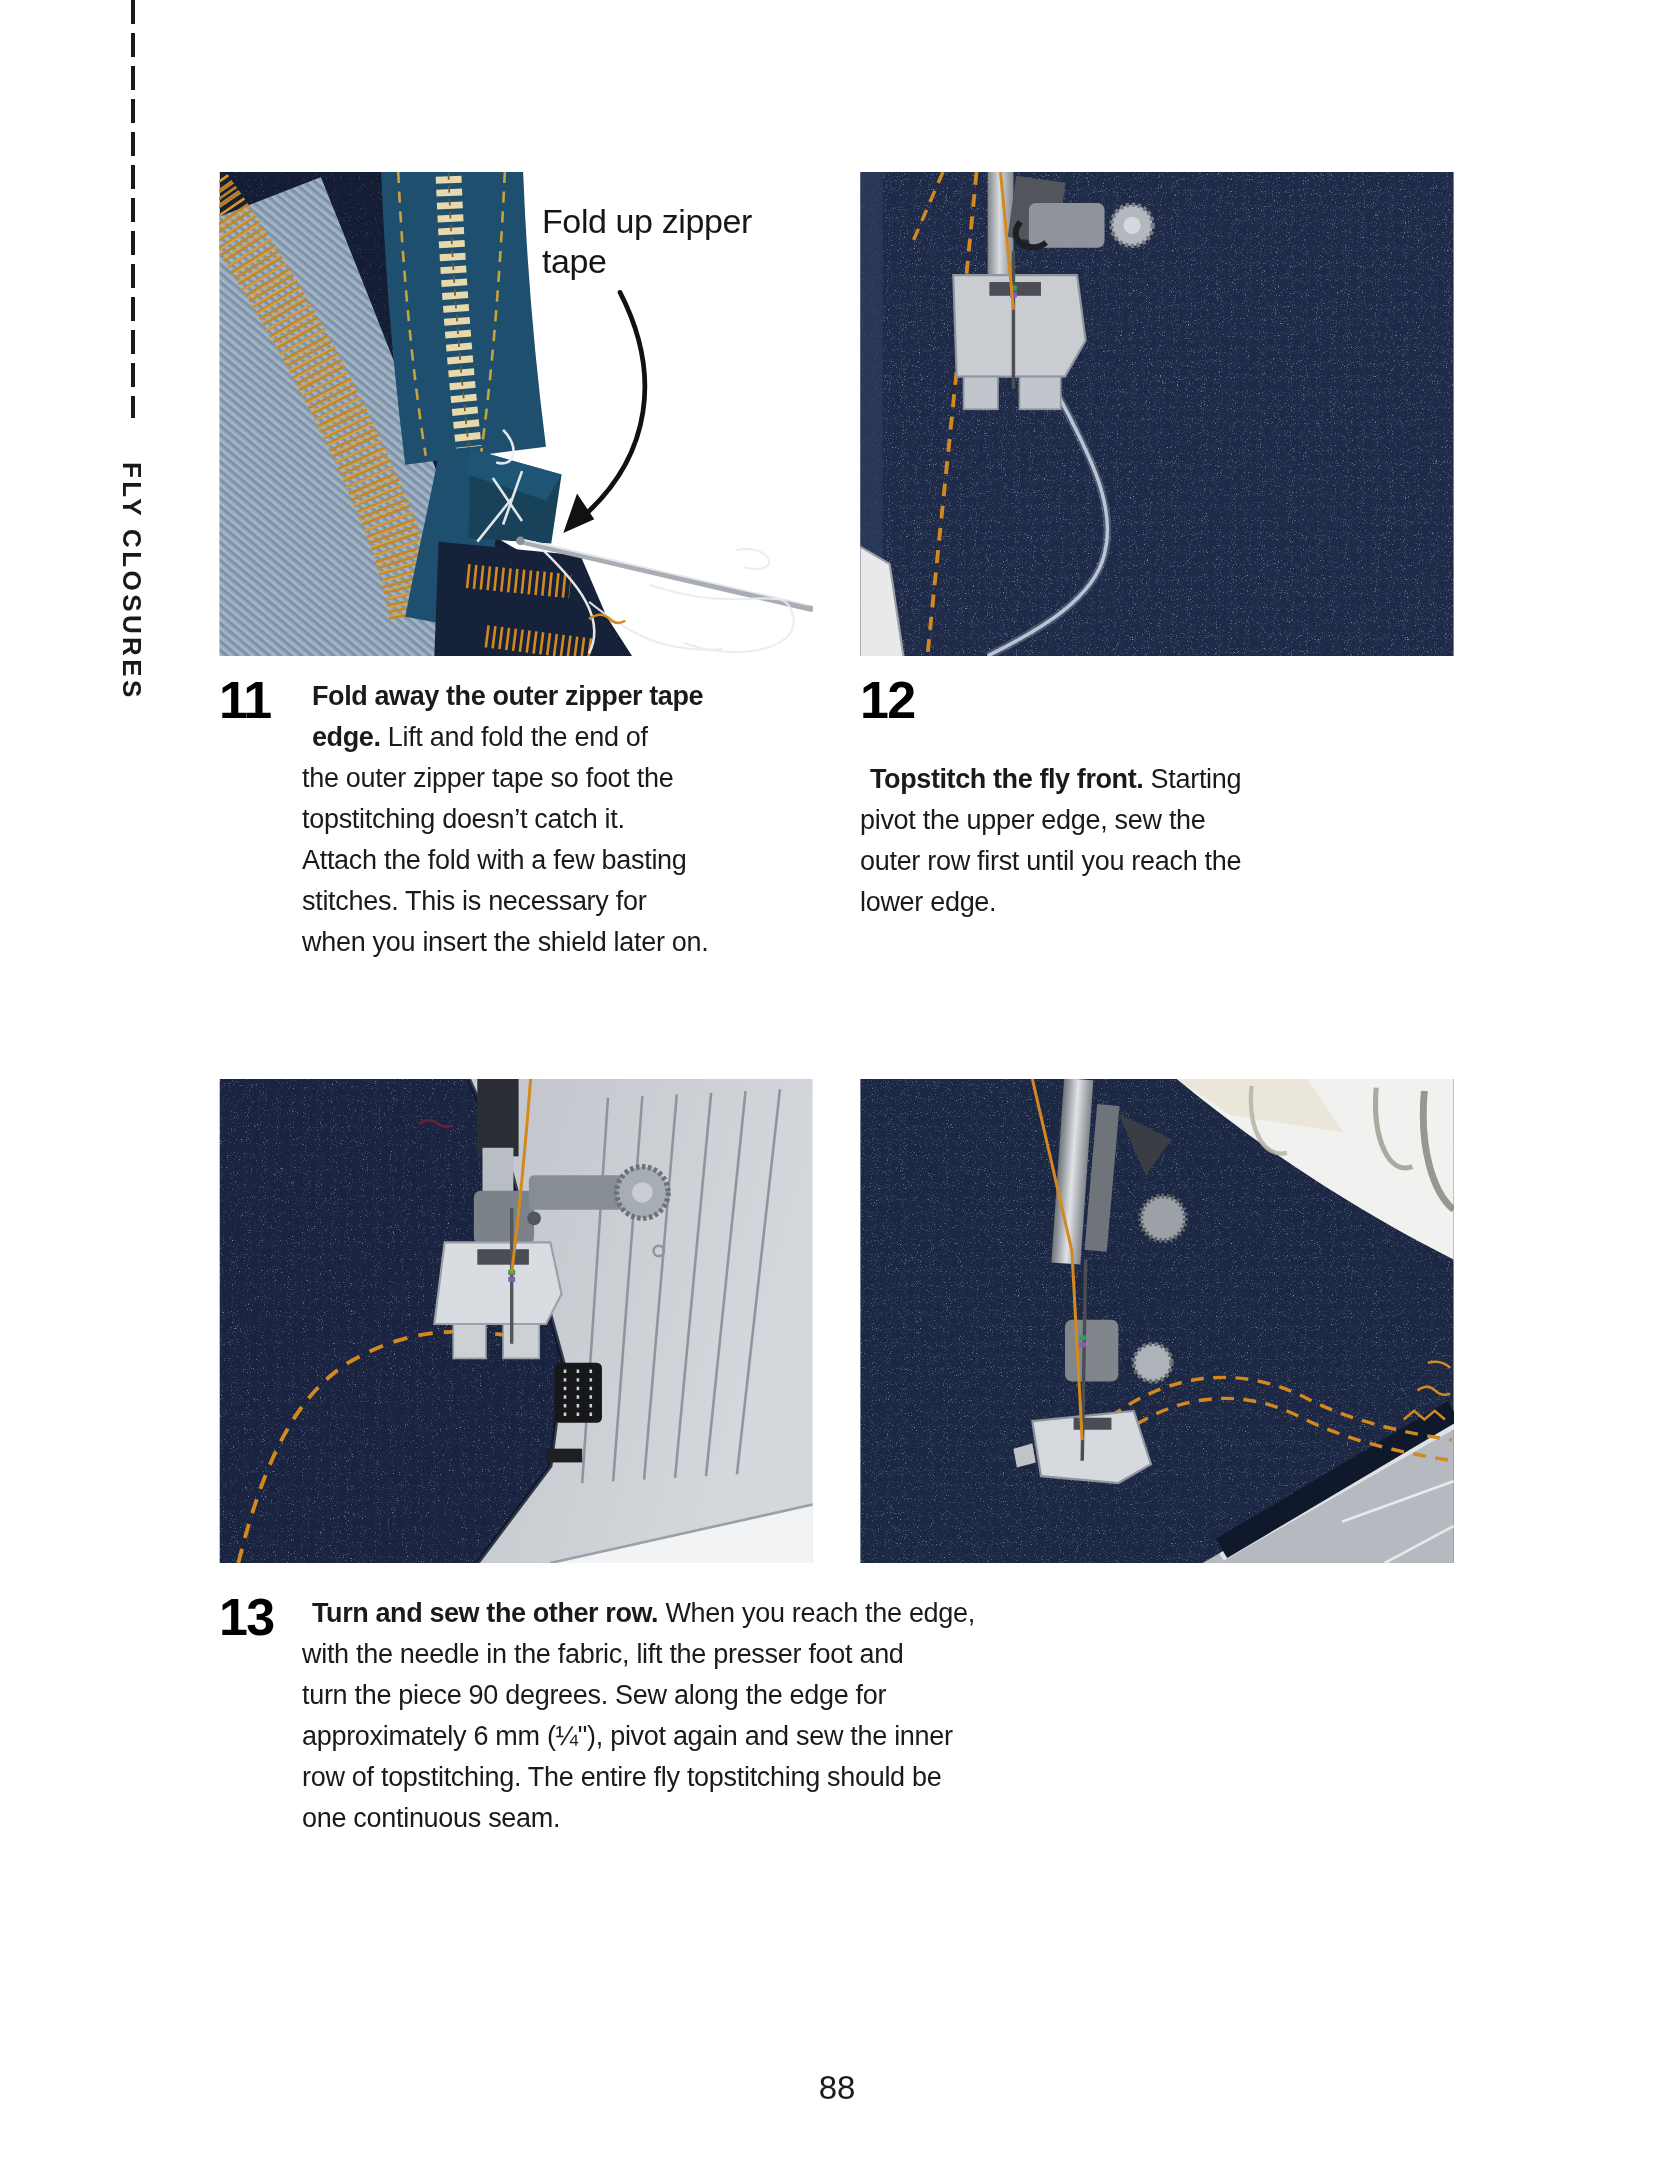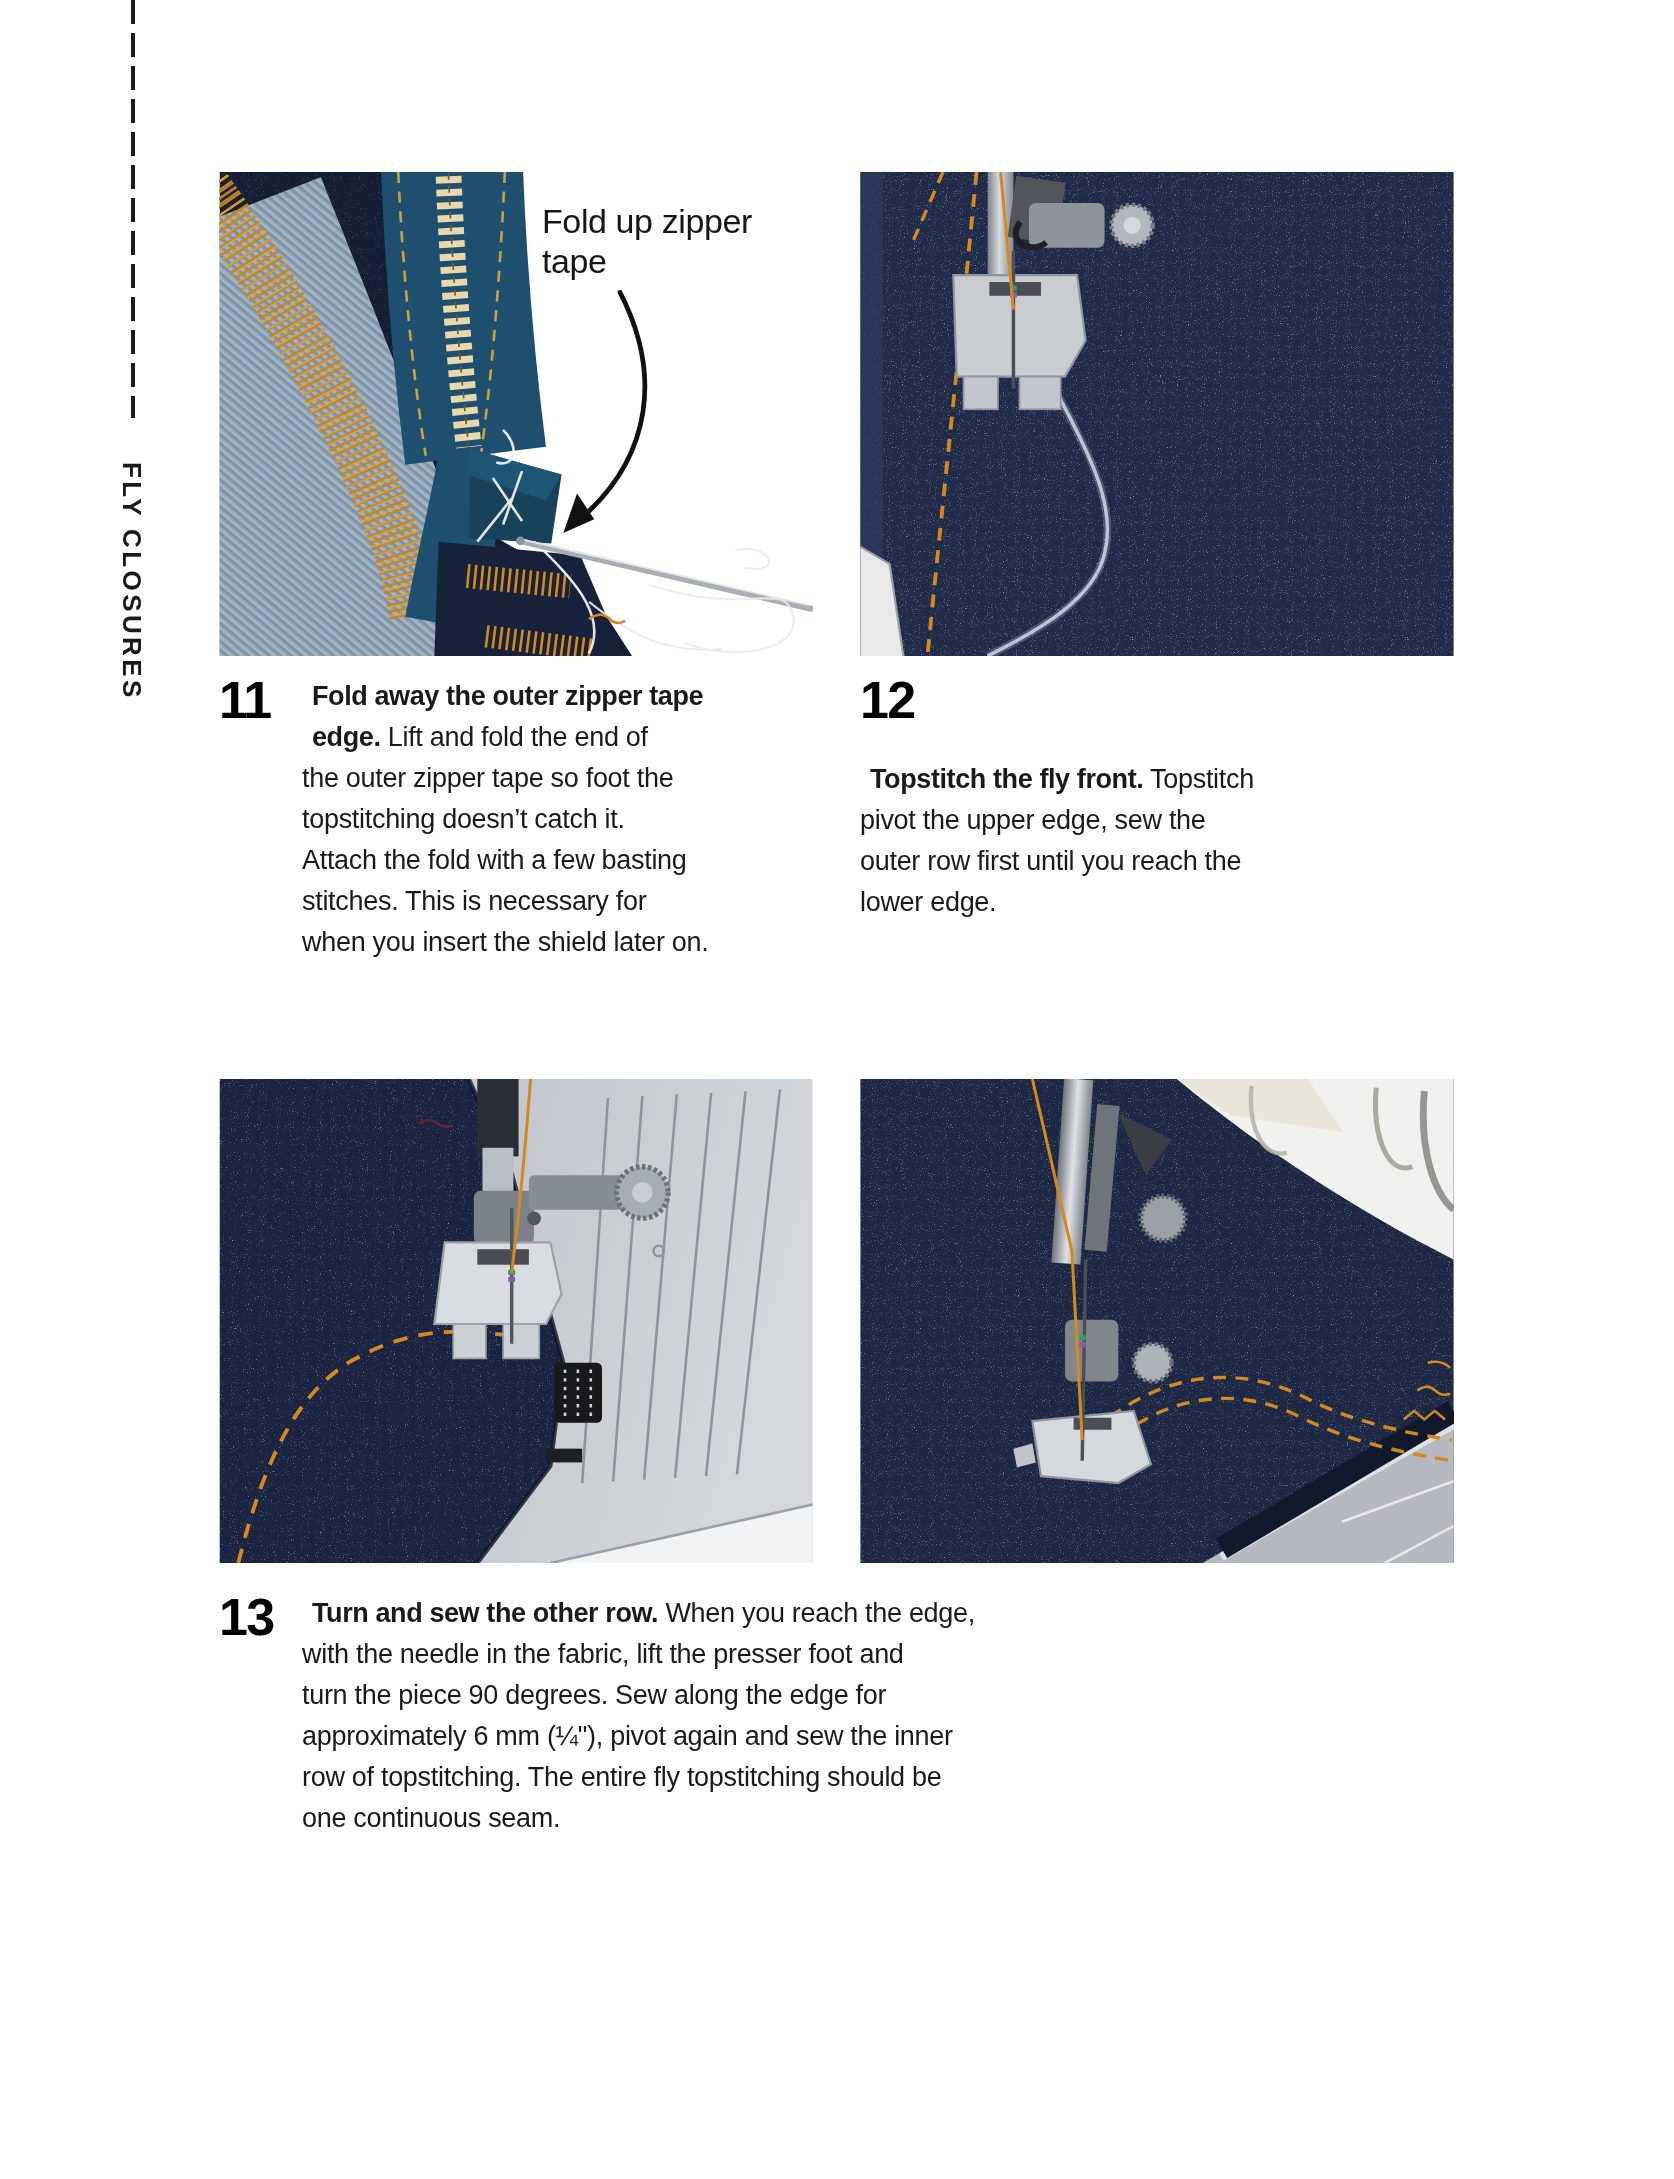--- a/index.html
+++ b/index.html
@@ -313,34 +313,35 @@
         <div class="step-line"><span>topstitching doesn’t catch it.</span></div>
         <div class="step-line"><span>Attach the fold with a few basting</span></div>
         <div class="step-line"><span>stitches. This is necessary for</span></div>
         <div class="step-line"><span>when you insert the shield later on.</span></div>
       </div>
   </section>
 
   <section class="step step-12">
     <div class="step-num">12</div>
     <div class="step-body">
-        <div class="step-line"><b>Topstitch the fly front.</b><span> Topstitch</span></div>
+        <div class="step-line"><b>Topstitch the fly front.</b><span> Starting</span></div>
         <div class="step-line"><span>pivot the upper edge, sew the</span></div>
         <div class="step-line"><span>outer row first until you reach the</span></div>
         <div class="step-line"><span>lower edge.</span></div>
       </div>
   </section>
 
   <section class="step step-13">
     <div class="step-num">13</div>
     <div class="step-body">
         <div class="step-line"><b>Turn and sew the other row.</b><span> When you reach the edge,</span></div>
         <div class="step-line"><span>with the needle in the fabric, lift the presser foot and</span></div>
         <div class="step-line"><span>turn the piece 90 degrees. Sew along the edge for</span></div>
         <div class="step-line"><span>approximately 6 mm (¼"), pivot again and sew the inner</span></div>
         <div class="step-line"><span>row of topstitching. The entire fly topstitching should be</span></div>
         <div class="step-line"><span>one continuous seam.</span></div>
       </div>
   </section>
 
+  <div class="page-number">88</div>
 
 </div>
 
 
 </body></html>

